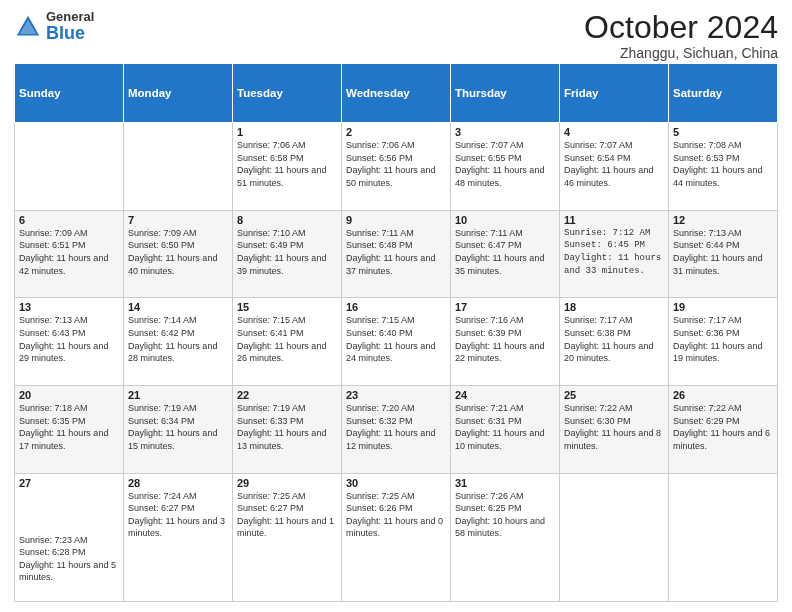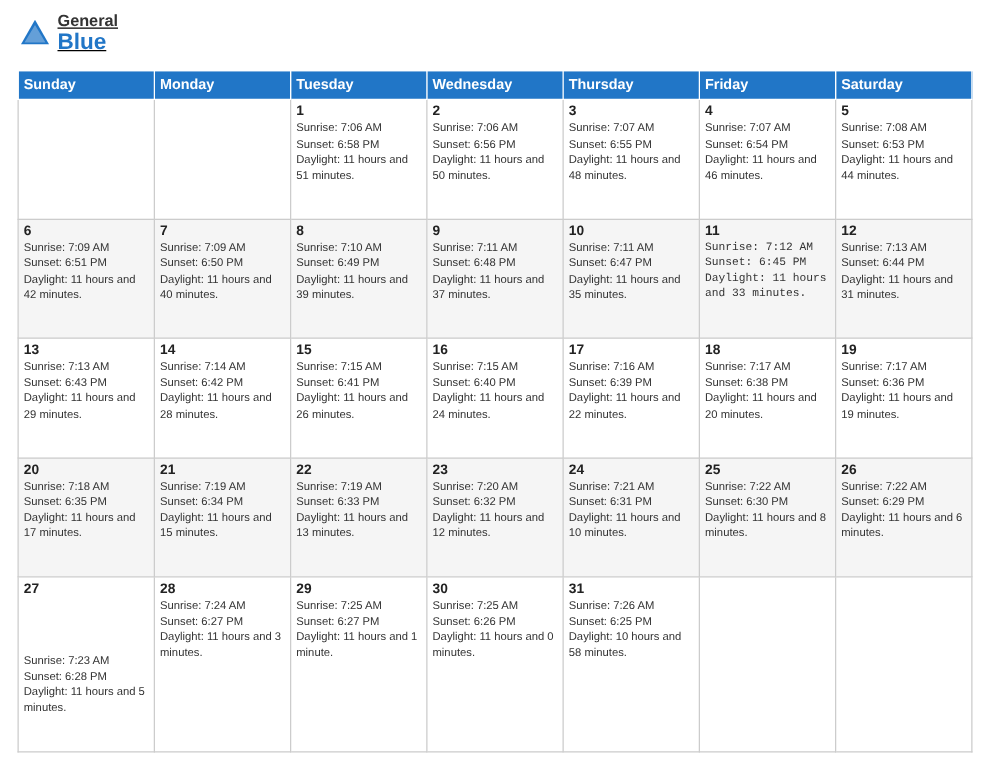--- a/index.html
+++ b/index.html
@@ -14,22 +14,21 @@
       width: 792px;
       height: 612px;
       padding: 10px 14px 10px 14px;
       display: flex;
       flex-direction: column;
     }
     .header {
       display: flex;
       justify-content: space-between;
       align-items: flex-start;
-      margin-bottom: 12px;
-      text-decoration: underline;
+      margin-bottom: 2px;
     }
     .logo {
       display: flex;
       align-items: center;
       gap: 2px;
     }
     .logo-text {
       display: flex;
       flex-direction: column;
       line-height: 1.1;
@@ -66,21 +65,21 @@
       flex: 1;
       border-collapse: collapse;
       width: 100%;
       table-layout: fixed;
     }
     .calendar th {
       background: #2176c7;
       color: #fff;
       font-size: 11.5px;
       font-weight: bold;
-      padding: 5px 4px;
+      padding: 23px 4px;
       text-align: left;
       border: 1px solid #fff;
     }
     .calendar td {
       border: 1px solid #ccc;
       vertical-align: top;
       padding: 3px 4px;
       font-size: 9px;
       color: #333;
       background: #fff;
@@ -113,20 +112,24 @@
     <div class="logo">
       <svg class="logo-icon" viewBox="0 0 40 40">
         <polygon points="20,4 36,32 4,32" fill="#2176c7"></polygon>
         <polygon points="20,10 32,30 8,30" fill="#fff" opacity="0.3"></polygon>
       </svg>
       <div class="logo-text">
         <span class="logo-general">General</span>
         <span class="logo-blue">Blue</span>
       </div>
     </div>
+    <div class="title-block">
+      <div class="month-title">October 2024</div>
+      <div class="location">Zhanggu, Sichuan, China</div>
+    </div>
   </div>
   <table class="calendar">
     <thead>
       <tr>
       <th>Sunday</th>
           <th>Monday</th>
           <th>Tuesday</th>
           <th>Wednesday</th>
           <th>Thursday</th>
           <th>Friday</th>

